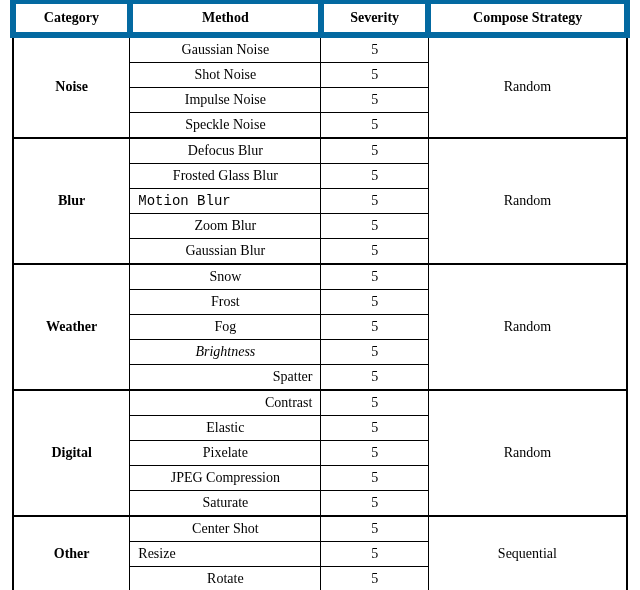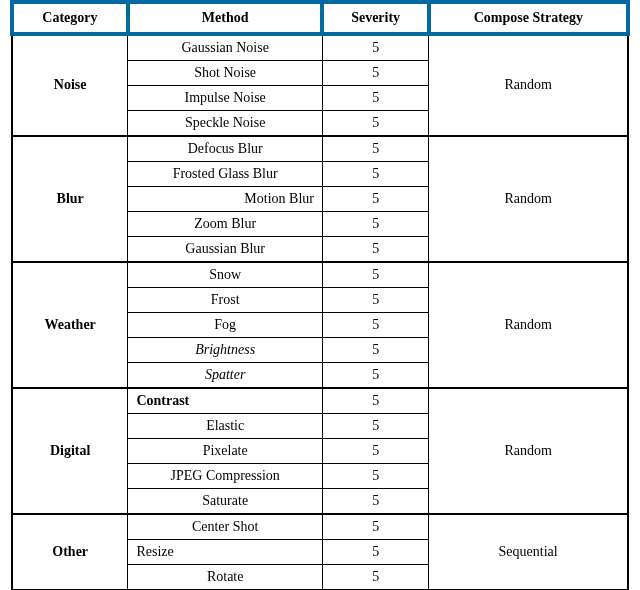--- a/index.html
+++ b/index.html
@@ -19,21 +19,21 @@
     }
     .table-container {
       width: 620px;
     }
     table {
       width: 100%;
       border-collapse: collapse;
       border: 2px solid #000;
     }
     th {
-      border: 4px solid #0369a1;
+      border: 6px solid #0369a1;
       padding: 6px 8px;
       text-align: center;
       font-weight: bold;
       font-size: 14px;
       background: #fff;
     }
     td {
       border: 1px solid #000;
       padding: 4px 8px;
       text-align: center;
@@ -76,21 +76,21 @@
           <td rowspan="5" style="font-weight: bold; text-align: center; vertical-align: middle; border-width: 2px 1px 2px 2px; border-style: solid; border-color: rgb(0, 0, 0);">Blur</td>
           <td style="text-align: center; border-width: 2px 1px 1px; border-style: solid; border-color: rgb(0, 0, 0);">Defocus Blur</td>
           <td style="text-align: center; border-width: 2px 1px 1px; border-style: solid; border-color: rgb(0, 0, 0);">5</td>
           <td rowspan="5" style="text-align: center; vertical-align: middle; border-width: 2px 2px 2px 1px; border-style: solid; border-color: rgb(0, 0, 0);">Random</td>
         </tr>
         <tr>
           <td style="text-align: center; border-width: 1px; border-style: solid; border-color: rgb(0, 0, 0);">Frosted Glass Blur</td>
           <td style="text-align: center; border-width: 1px; border-style: solid; border-color: rgb(0, 0, 0);">5</td>
         </tr>
         <tr>
-          <td style="text-align: right; border-width: 1px; border-style: solid; border-color: rgb(0, 0, 0);">Motion Blur</td>
+          <td style="text-align: left; border-width: 1px; border-style: solid; border-color: rgb(0, 0, 0); font-family: Liberation Mono, monospace;">Motion Blur</td>
           <td style="text-align: center; border-width: 1px; border-style: solid; border-color: rgb(0, 0, 0);">5</td>
         </tr>
         <tr>
           <td style="text-align: center; border-width: 1px; border-style: solid; border-color: rgb(0, 0, 0);">Zoom Blur</td>
           <td style="text-align: center; border-width: 1px; border-style: solid; border-color: rgb(0, 0, 0);">5</td>
         </tr>
         <tr>
           <td style="text-align: center; border-width: 1px 1px 2px; border-style: solid; border-color: rgb(0, 0, 0);">Gaussian Blur</td>
           <td style="text-align: center; border-width: 1px 1px 2px; border-style: solid; border-color: rgb(0, 0, 0);">5</td>
         </tr>
@@ -106,26 +106,26 @@
         </tr>
         <tr>
           <td style="text-align: center; border-width: 1px; border-style: solid; border-color: rgb(0, 0, 0);">Fog</td>
           <td style="text-align: center; border-width: 1px; border-style: solid; border-color: rgb(0, 0, 0);">5</td>
         </tr>
         <tr>
           <td style="text-align: center; border-width: 1px; border-style: solid; border-color: rgb(0, 0, 0); font-style: italic;">Brightness</td>
           <td style="text-align: center; border-width: 1px; border-style: solid; border-color: rgb(0, 0, 0);">5</td>
         </tr>
         <tr>
-          <td style="text-align: center; border-width: 1px 1px 2px; border-style: solid; border-color: rgb(0, 0, 0); font-style: italic;">Spatter</td>
+          <td style="text-align: right; border-width: 1px 1px 2px; border-style: solid; border-color: rgb(0, 0, 0);">Spatter</td>
           <td style="text-align: center; border-width: 1px 1px 2px; border-style: solid; border-color: rgb(0, 0, 0);">5</td>
         </tr>
         <tr>
           <td rowspan="5" style="font-weight: bold; text-align: center; vertical-align: middle; border-width: 2px 1px 2px 2px; border-style: solid; border-color: rgb(0, 0, 0);">Digital</td>
-          <td style="text-align: left; border-width: 2px 1px 1px; border-style: solid; border-color: rgb(0, 0, 0); font-weight: bold;">Contrast</td>
+          <td style="text-align: right; border-width: 2px 1px 1px; border-style: solid; border-color: rgb(0, 0, 0);">Contrast</td>
           <td style="text-align: center; border-width: 2px 1px 1px; border-style: solid; border-color: rgb(0, 0, 0);">5</td>
           <td rowspan="5" style="text-align: center; vertical-align: middle; border-width: 2px 2px 2px 1px; border-style: solid; border-color: rgb(0, 0, 0);">Random</td>
         </tr>
         <tr>
           <td style="text-align: center; border-width: 1px; border-style: solid; border-color: rgb(0, 0, 0);">Elastic</td>
           <td style="text-align: center; border-width: 1px; border-style: solid; border-color: rgb(0, 0, 0);">5</td>
         </tr>
         <tr>
           <td style="text-align: center; border-width: 1px; border-style: solid; border-color: rgb(0, 0, 0);">Pixelate</td>
           <td style="text-align: center; border-width: 1px; border-style: solid; border-color: rgb(0, 0, 0);">5</td>

